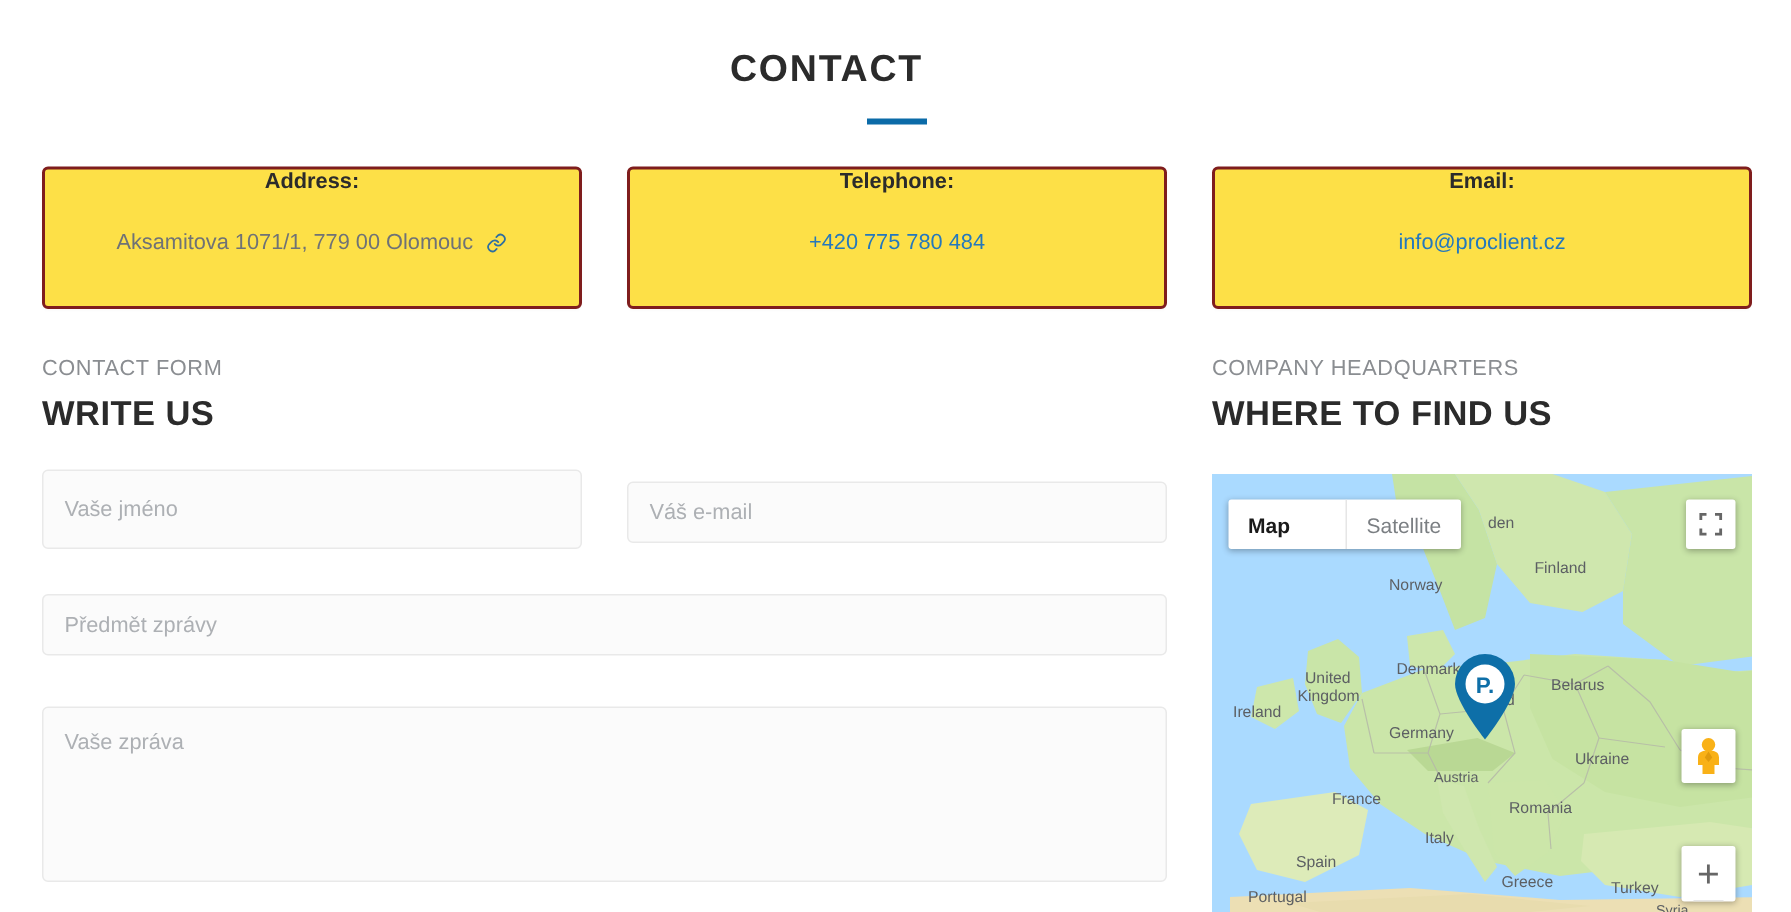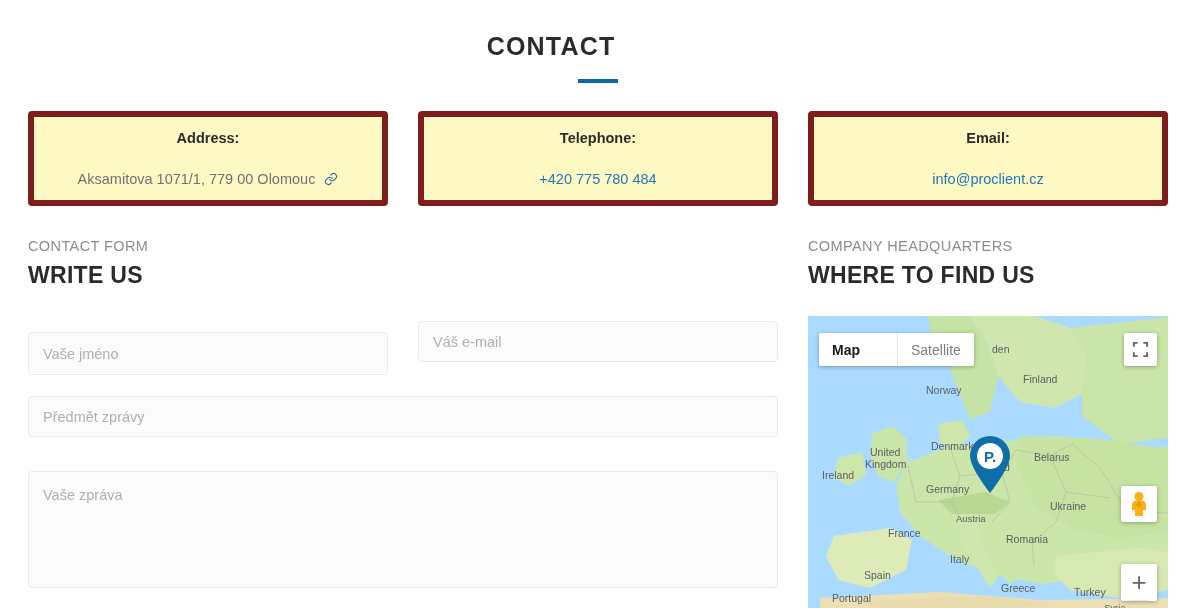--- a/index.html
+++ b/index.html
@@ -20,26 +20,26 @@
     color: #2b2b2b;
   }
   .title-rule {
     position: absolute; left: 578px; top: 79px;
     width: 40px; height: 4px; background: #0b6ba8;
   }
 
   
   .card {
     position: absolute; top: 111px; height: 95px;
-    background: #fef9c3;
-    border: 6px solid #7f1d1d;
+    background: #fde047;
+    border: 2px solid #7f1d1d;
     border-radius: 4px;
     box-shadow: 0 1px 2px rgba(0,0,0,0.02);
     display: flex; flex-direction: column;
-    align-items: center; justify-content: center;
+    align-items: center; 
   }
   .card-1 { left: 28px;  width: 360px; }
   .card-2 { left: 418px; width: 360px; }
   .card-3 { left: 808px; width: 360px; }
   .card-label {
     font-size: 14.5px; font-weight: bold; color: #2b2b2b;
     margin-bottom: 12px;
   }
   .card-value {
     font-size: 14.5px; color: #6f7276;
@@ -71,21 +71,21 @@
     background: #fbfbfb;
     border: 1px solid #e9e9e9;
     border-radius: 4px;
     font-family: "Liberation Sans", sans-serif;
     font-size: 14.5px;
     color: #4a4a4a;
     padding: 0 14px;
     outline: none;
   }
   .field::placeholder { color: #adb0b4; opacity: 1; }
-  .f-name    { left: 28px;  top: 332px; width: 360px; height: 43px; }
+  .f-name    { left: 28px;  top: 313px; width: 360px; height: 53px; }
   .f-email   { left: 418px; top: 321px; width: 360px; height: 41px; }
   .f-subject { left: 28px;  top: 396px; width: 750px; height: 41px; }
   .f-message {
     left: 28px; top: 471px; width: 750px; height: 117px;
     padding: 13px 14px; resize: none; line-height: 1.4;
     overflow: hidden;
   }
 
   
   .map {

